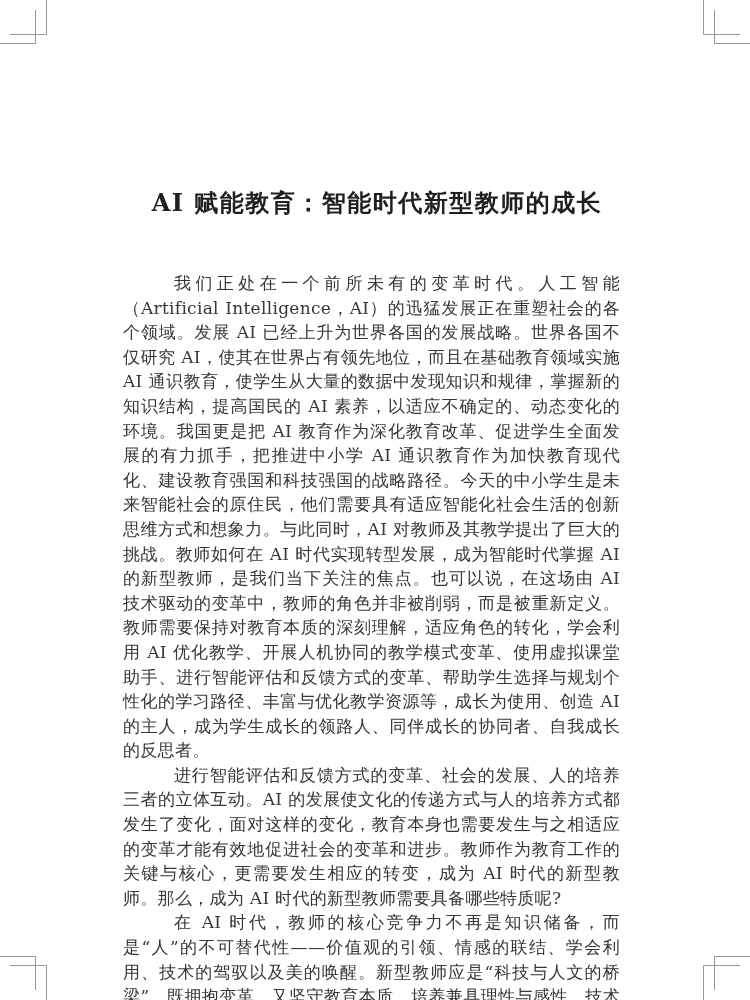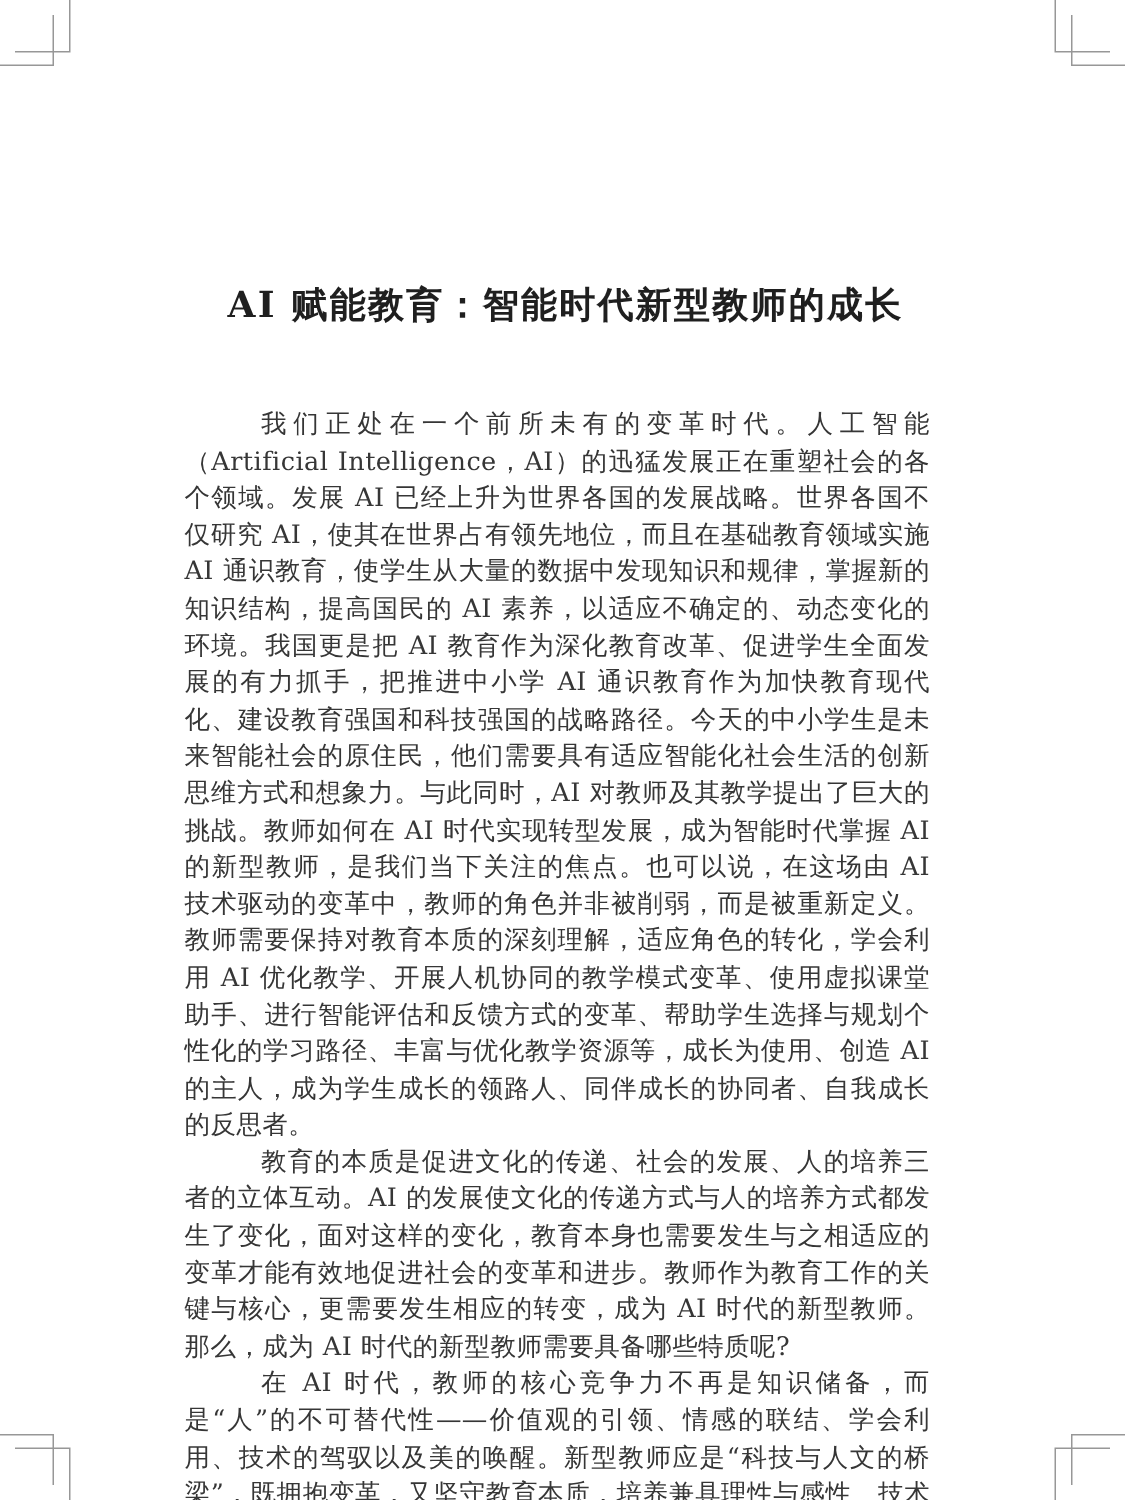--- a/index.html
+++ b/index.html
@@ -81,17 +81,17 @@
     <g>
       <path d="M 703.5 1000 L 703.5 965.5 L 740 965.5"></path>
       <path d="M 750 956.5 L 714.5 956.5 L 714.5 990"></path>
     </g>
   </svg>
 
   <h1 class="page-title">AI 赋能教育：智能时代新型教师的成长</h1>
 
   <div class="body-text">
       <p>我们正处在一个前所未有的变革时代。人工智能（Artificial Intelligence，AI）的迅猛发展正在重塑社会的各个领域。发展 AI 已经上升为世界各国的发展战略。世界各国不仅研究 AI，使其在世界占有领先地位，而且在基础教育领域实施 AI 通识教育，使学生从大量的数据中发现知识和规律，掌握新的知识结构，提高国民的 AI 素养，以适应不确定的、动态变化的环境。我国更是把 AI 教育作为深化教育改革、促进学生全面发展的有力抓手，把推进中小学 AI 通识教育作为加快教育现代化、建设教育强国和科技强国的战略路径。今天的中小学生是未来智能社会的原住民，他们需要具有适应智能化社会生活的创新思维方式和想象力。与此同时，AI 对教师及其教学提出了巨大的挑战。教师如何在 AI 时代实现转型发展，成为智能时代掌握 AI 的新型教师，是我们当下关注的焦点。也可以说，在这场由 AI 技术驱动的变革中，教师的角色并非被削弱，而是被重新定义。教师需要保持对教育本质的深刻理解，适应角色的转化，学会利用 AI 优化教学、开展人机协同的教学模式变革、使用虚拟课堂助手、进行智能评估和反馈方式的变革、帮助学生选择与规划个性化的学习路径、丰富与优化教学资源等，成长为使用、创造 AI 的主人，成为学生成长的领路人、同伴成长的协同者、自我成长的反思者。</p>
-      <p>教育的本质是促进文化的传递、社会的发展、人的培养三者的立体互动。AI 的发展使文化的传递方式与人的培养方式都发生了变化，面对这样的变化，教育本身也需要发生与之相适应的变革才能有效地促进社会的变革和进步。教师作为教育工作的关键与核心，更需要发生相应的转变，成为 AI 时代的新型教师。那么，成为 AI 时代的新型教师需要具备哪些特质呢?</p>
+      <p>进行智能评估和反馈方式的变革、社会的发展、人的培养三者的立体互动。AI 的发展使文化的传递方式与人的培养方式都发生了变化，面对这样的变化，教育本身也需要发生与之相适应的变革才能有效地促进社会的变革和进步。教师作为教育工作的关键与核心，更需要发生相应的转变，成为 AI 时代的新型教师。那么，成为 AI 时代的新型教师需要具备哪些特质呢?</p>
       <p>在 AI 时代，教师的核心竞争力不再是知识储备，而是“人”的不可替代性——价值观的引领、情感的联结、学会利用、技术的驾驭以及美的唤醒。新型教师应是“科技与人文的桥梁”，既拥抱变革，又坚守教育本质，培养兼具理性与感性、技术与伦理的未来人才。具体来讲应有以下几方面特质。其一，</p>
     </div>
 
 </div>
 
 </body></html>

